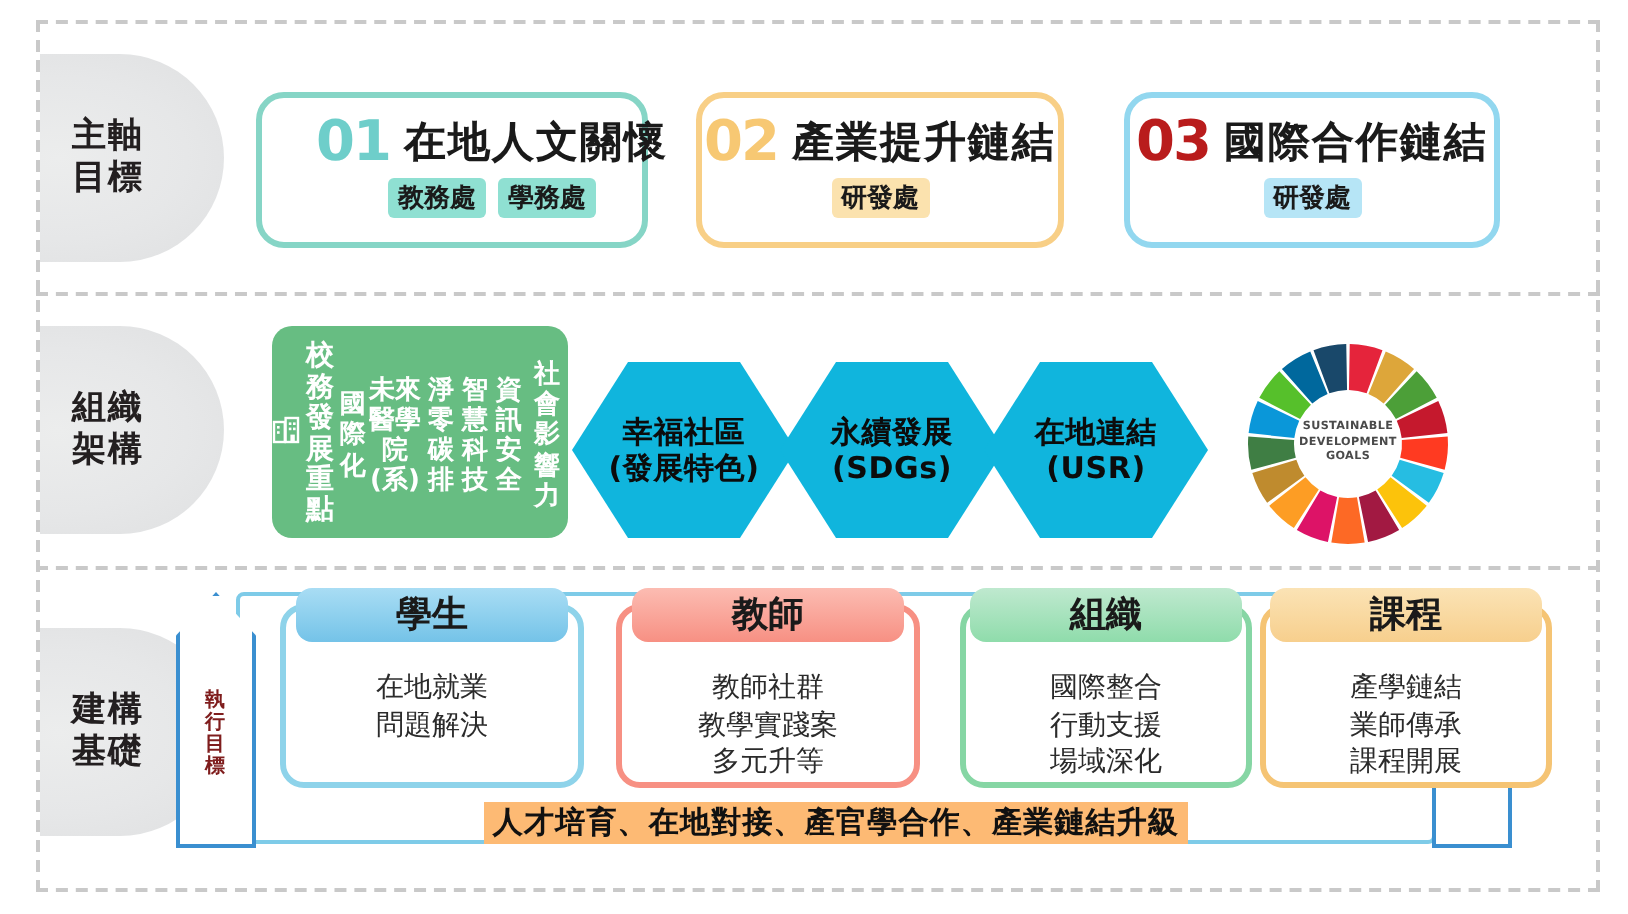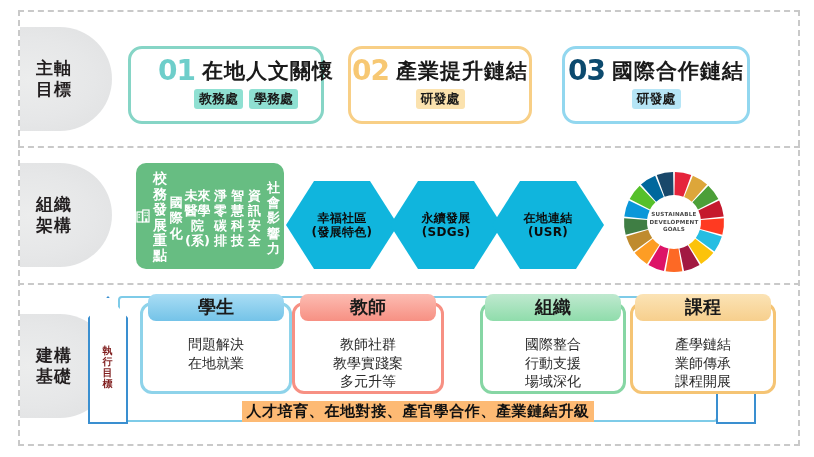--- a/index.html
+++ b/index.html
@@ -51,21 +51,21 @@
   }
   .goal-card.g1{left:128px;width:196px;border-color:#86d5c6;padding-left:40px;}
   .goal-card.g2{left:348px;width:184px;border-color:#f8cf86;}
   .goal-card.g3{left:562px;width:188px;border-color:#92d7ef;}
 
   .goal-top{display:flex;align-items:center;justify-content:center;gap:7px;
             height:44px;padding:0 8px;}
   .goal-num{font-size:28px;font-weight:800;letter-spacing:-1px;line-height:1;}
   .g1 .goal-num{color:#6ececa;}
   .g2 .goal-num{color:#f7c873;}
-  .g3 .goal-num{color:#0c4a6e;}
+  .g3 .goal-num{color:#b91c1c;}
   .goal-title{font-size:21px;font-weight:800;color:#1a1a1a;letter-spacing:1px;white-space:nowrap;}
   .goal-tags{display:flex;justify-content:center;gap:6px;margin-top:-4px;}
   .tag{font-size:13px;font-weight:700;color:#1a1a1a;padding:1px 5px;border-radius:3px;}
   .g1 .tag{background:#8fe0d2;}
   .g2 .tag{background:#fbe2ae;}
   .g3 .tag{background:#b6e5f6;}
 
   
   .greenbox{
     position:absolute;left:136px;top:163px;width:148px;height:106px;
@@ -78,21 +78,21 @@
     letter-spacing:.5px;line-height:1.1;
   }
   .gb-list{font-size:13px;font-weight:700;line-height:1.16;text-align:center;margin-top:1px;}
 
   .hexrow{position:absolute;left:286px;top:181px;width:318px;height:88px;}
   .hex{
     position:absolute;top:0;width:112px;height:88px;
     background:#10b5dd;
     clip-path:polygon(25% 0%,75% 0%,100% 50%,75% 100%,25% 100%,0% 50%);
     display:flex;flex-direction:column;align-items:center;justify-content:center;
-    color:#0c0c0c;font-weight:800;font-size:12px;line-height:1.2;letter-spacing:.3px;
+    color:#0c0c0c;font-weight:800;font-size:15px;line-height:1.2;letter-spacing:.3px;
   }
   .hex.h1{left:0;}
   .hex.h2{left:104px;}
   .hex.h3{left:206px;}
 
   
   .sdg{position:absolute;left:622px;top:170px;width:104px;height:104px;}
   .sdg-center{
     position:absolute;left:50%;top:50%;transform:translate(-50%,-50%);
     width:54px;text-align:center;font-size:5.6px;font-weight:800;color:#4a4a4a;
@@ -125,21 +125,21 @@
   .pcard .phead{
     position:absolute;left:50%;top:-11px;transform:translateX(-50%);
     min-width:104px;padding:1px 16px 2px;border-radius:8px;
     font-size:18px;font-weight:800;color:#1a1a1a;text-align:center;white-space:nowrap;
   }
   .pcard .plist{
     margin-top:30px;text-align:center;font-size:14px;color:#2b2b2b;line-height:1.33;
   }
   .pc1{left:140px;width:152px;border-color:#8ed3ea;}
   .pc1 .phead{background:linear-gradient(180deg,#a9ddf4 0%,#74c3e8 100%);}
-  .pc2{left:292px;width:152px;border-color:#f79083;}
+  .pc2{left:308px;width:152px;border-color:#f79083;}
   .pc2 .phead{background:linear-gradient(180deg,#fcbcb2 0%,#f79083 100%);}
   .pc3{left:480px;width:146px;border-color:#86d6a4;}
   .pc3 .phead{background:linear-gradient(180deg,#bfe9cf 0%,#8fdcab 100%);}
   .pc4{left:630px;width:146px;border-color:#f5c474;}
   .pc4 .phead{background:linear-gradient(180deg,#fbe3b5 0%,#f7cf8d 100%);}
 
   .bottombar{
     position:absolute;left:120px;top:400px;width:596px;height:22px;
     display:flex;align-items:center;justify-content:center;
   }
@@ -273,22 +273,22 @@
   <div class="arrow arrow-l">
     <div class="atxt">執行目標</div>
   </div>
   <div class="arrow arrow-r">
     <div class="atxt">永續經營</div>
   </div>
 
   <div class="pcard pc1">
     <div class="phead">學生</div>
     <div class="plist">
+      <div>在地就業</div>
       <div>問題解決</div>
-      <div>在地就業</div>
     </div>
   </div>
 
   <div class="pcard pc2">
     <div class="phead">教師</div>
     <div class="plist">
       <div>教師社群</div>
       <div>教學實踐案</div>
       <div>多元升等</div>
     </div>

